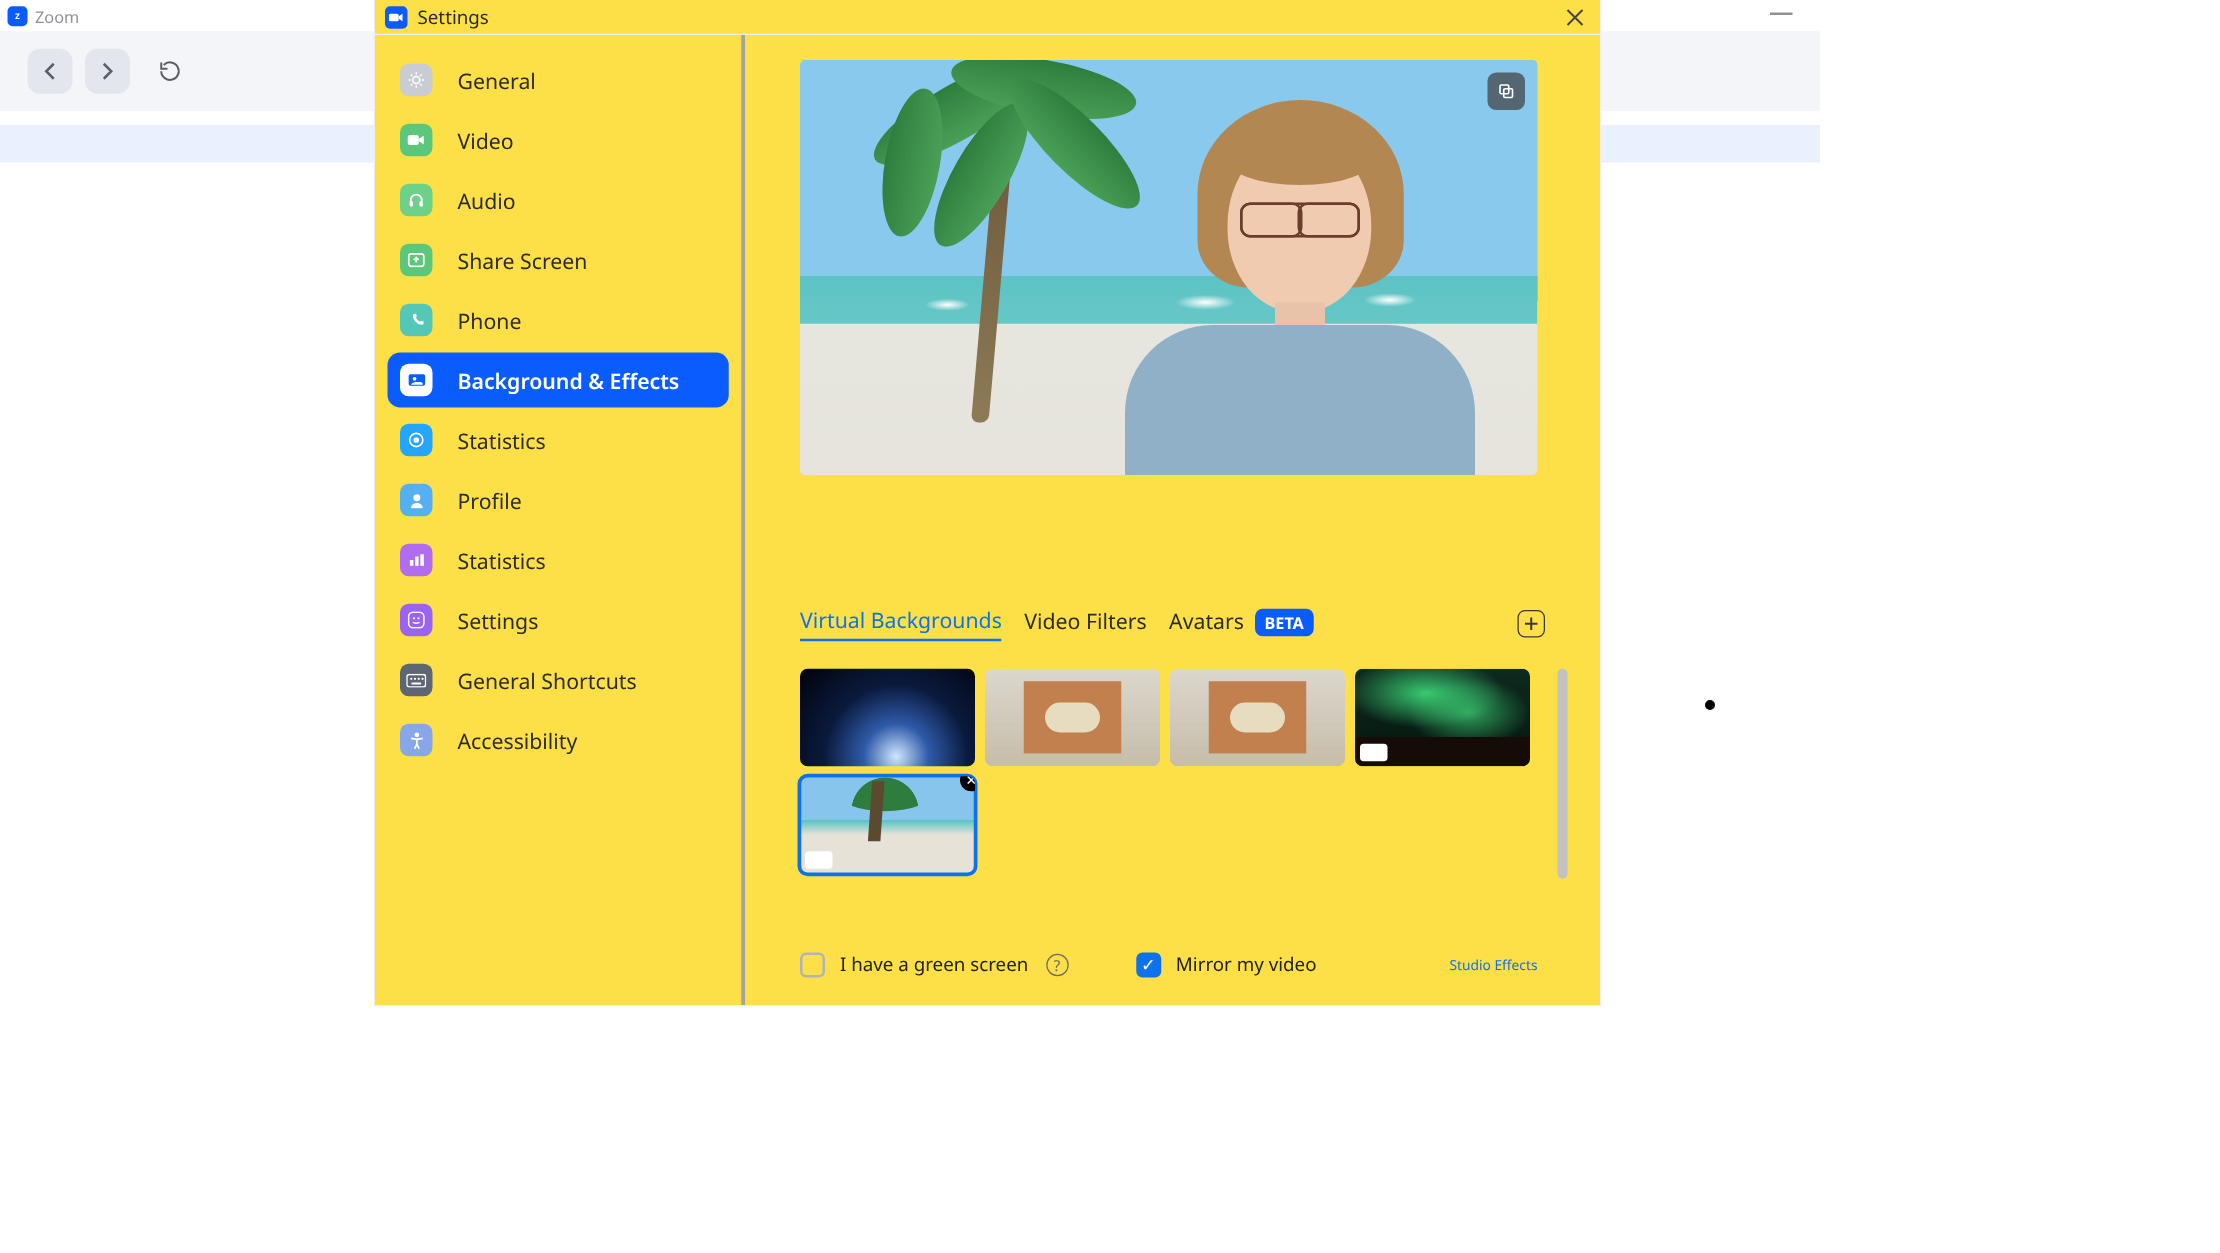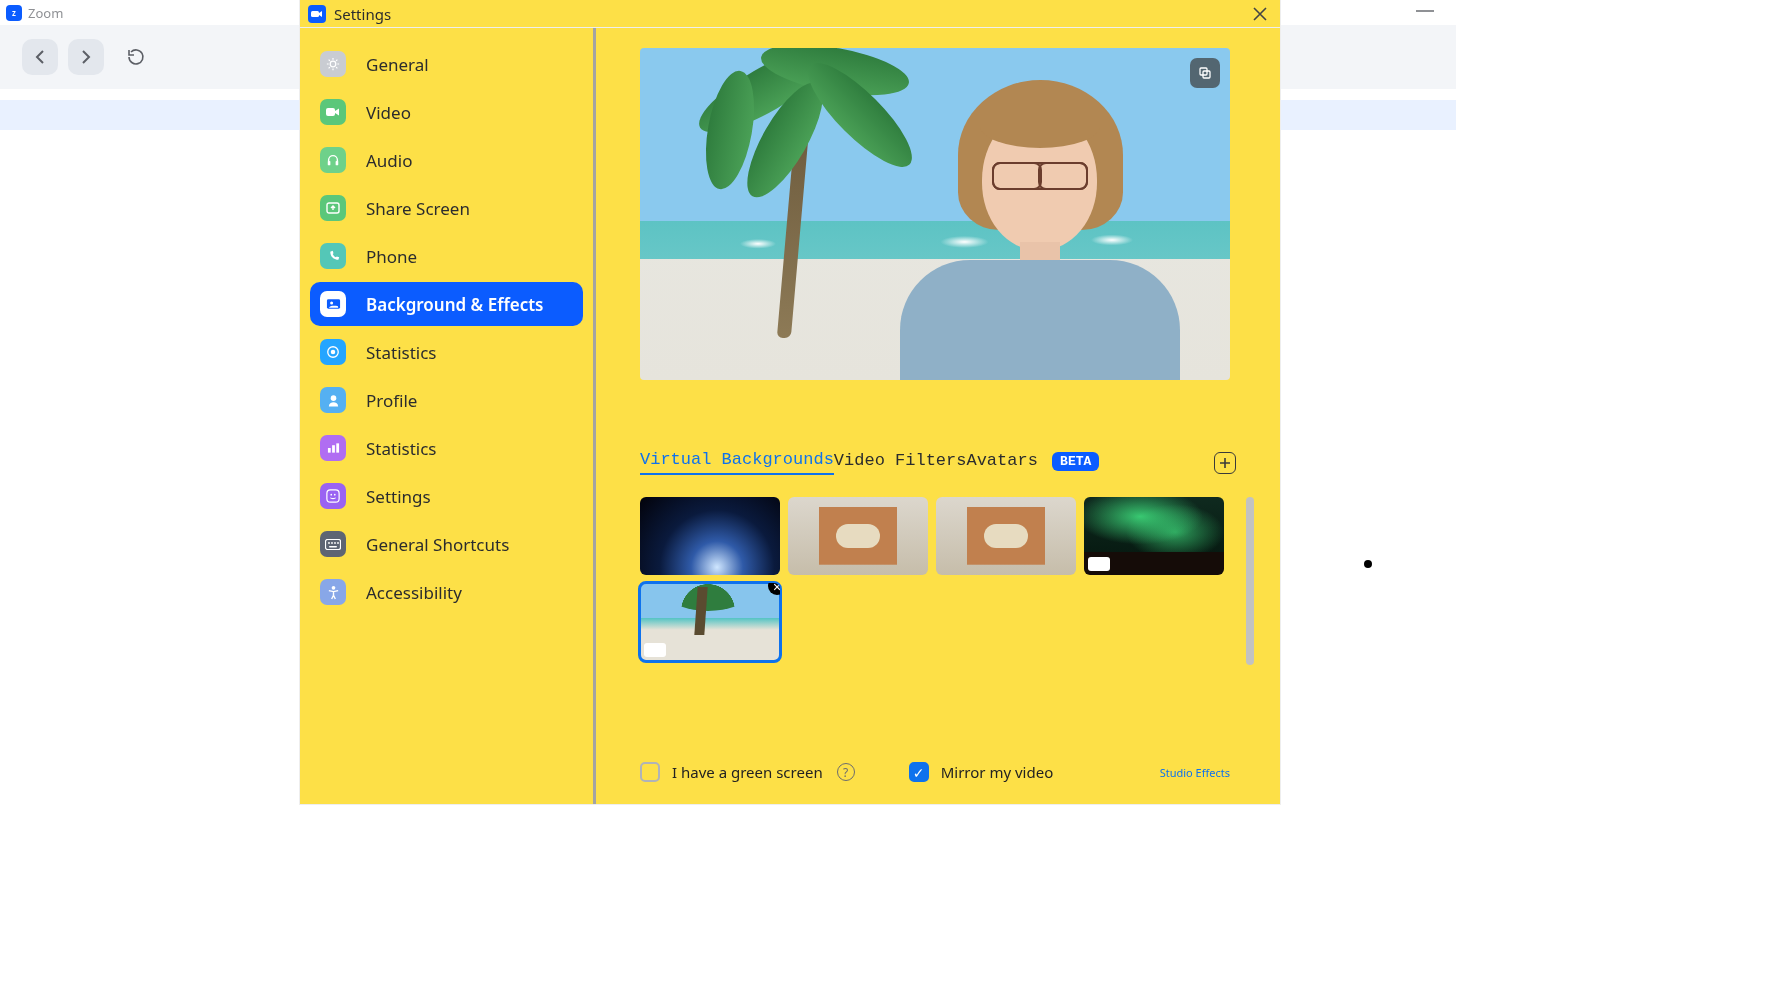--- a/index.html
+++ b/index.html
@@ -172,21 +172,21 @@
   .preview .person .glasses::after{
     content:""; flex:1; border:2px solid #6b3d2d; margin:-2px; border-radius:8px;
   }
   .preview .rotate-btn{
     position:absolute; top:10px; right:10px; width:30px;height:30px;
     border-radius:7px;background:rgba(60,60,60,.7);
     display:flex;align-items:center;justify-content:center;color:#fff;
   }
 
   .tabs{
-    display:flex; align-items:center; margin-top:70px;font-family:Liberation Mono, monospace;
+    display:flex; align-items:center; gap:18px; margin-top:104px;
   }
   .tab{font-size:17px; color:#2b2c2e; padding-bottom:4px;}
   .tab.active{color:#0e72ed; border-bottom:2px solid #0e72ed;}
   .beta-badge{
     display:inline-block; background:#0B5CFF; color:#fff;
     font-size:13px; font-weight:700; padding:2px 8px; border-radius:6px;
     margin-left:4px;
   }
   .add-btn{
     margin-left:auto; width:22px;height:22px;border:1.5px solid #3a3a3a;

